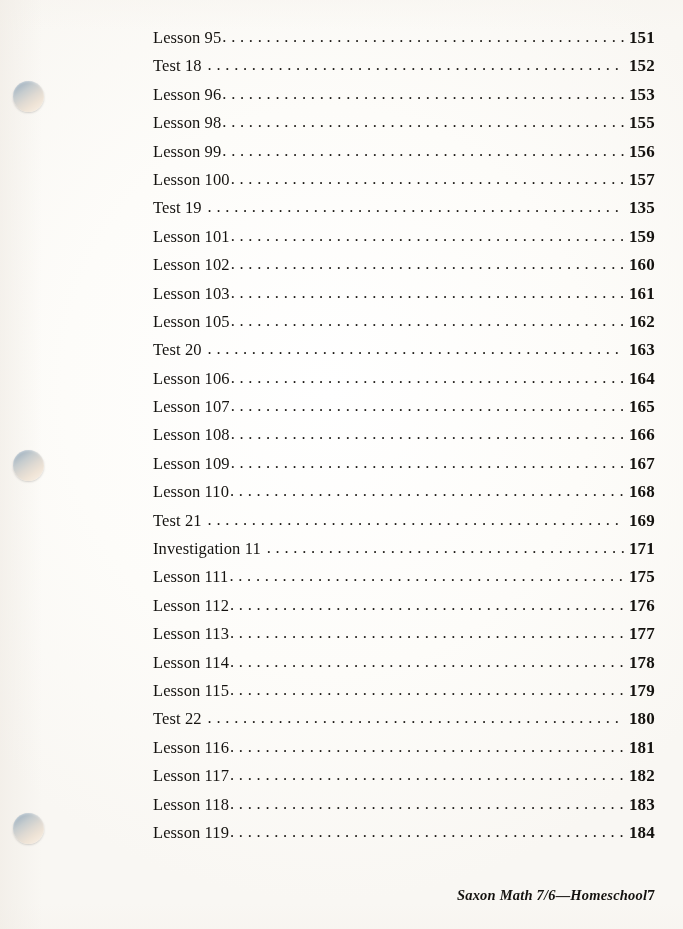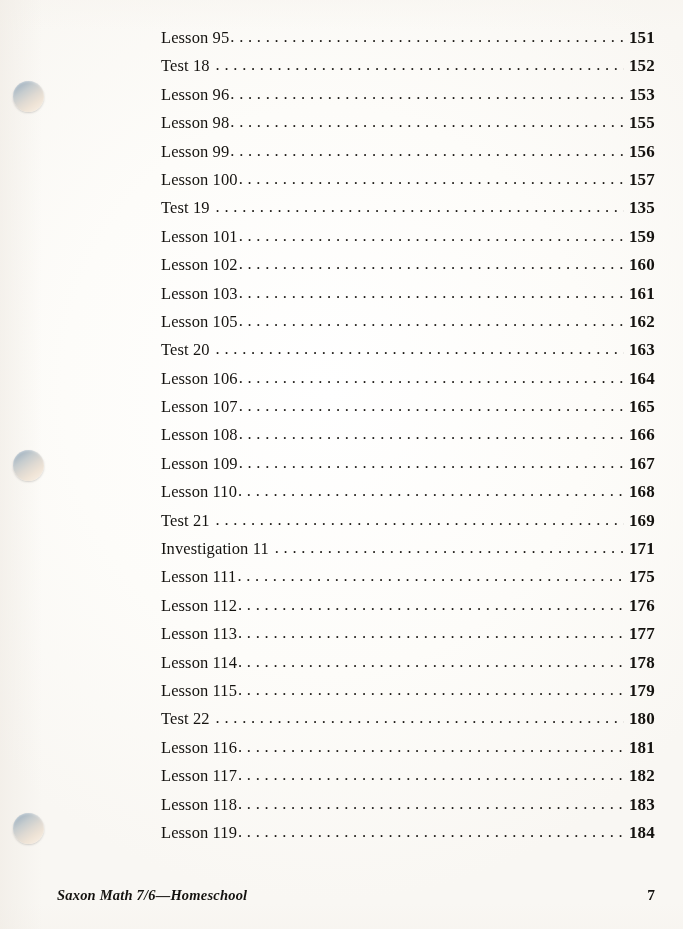--- a/index.html
+++ b/index.html
@@ -63,21 +63,20 @@
     display: flex;
     align-items: baseline;
     height: 28.4px;
     white-space: nowrap;
   }
 
   .toc-label {
     font-size: 16.5px;
     letter-spacing: 0.1px;
     flex: 0 0 auto;
-    margin-left: 8px;
   }
 
   .toc-leader {
     flex: 1 1 auto;
     overflow: hidden;
     margin: 0 1px;
     position: relative;
     top: -1px;
   }
 
@@ -102,21 +101,21 @@
   }
 
   
   .footer {
     position: absolute;
     left: 57px;
     right: 28px;
     top: 886px;
     display: flex;
     align-items: baseline;
-    justify-content: space-between;
+    justify-content: flex-end;
   }
 
   .footer-title {
     font-weight: bold;
     font-style: italic;
     font-size: 14.5px;
     letter-spacing: 0.2px;
   }
 
   .footer-page {

